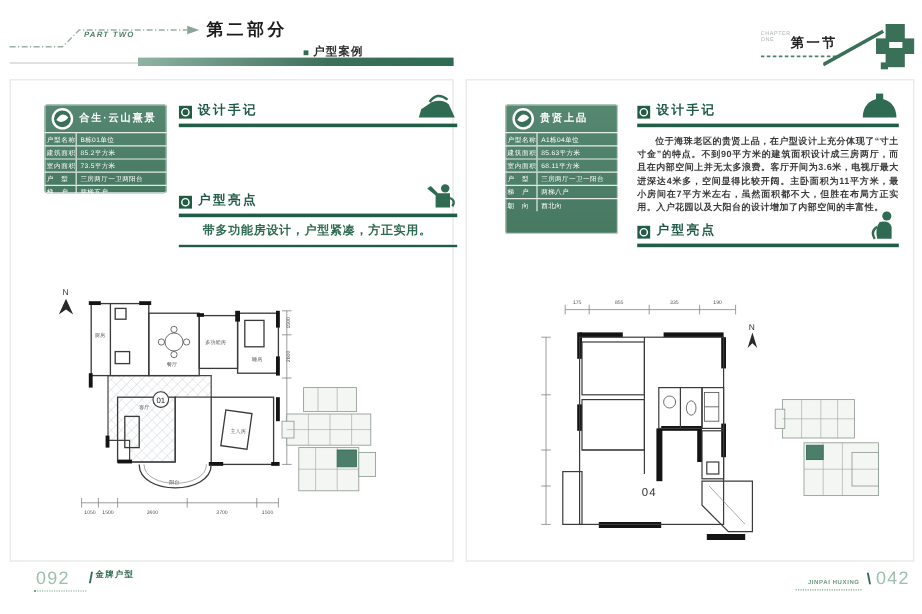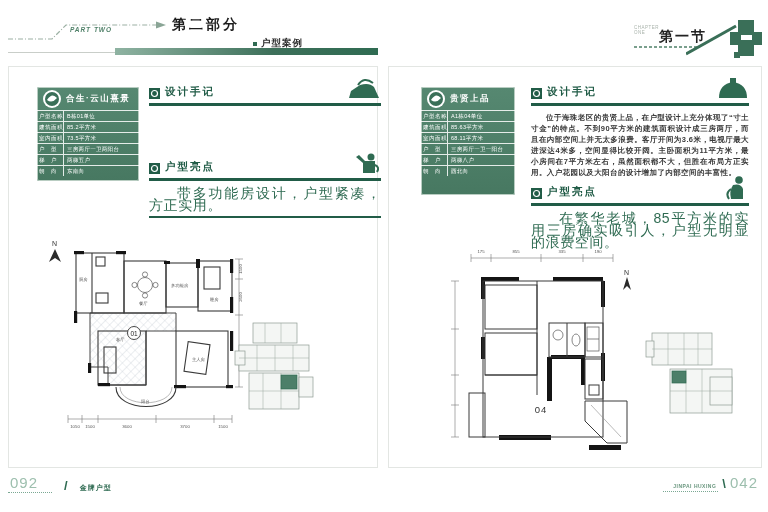--- a/index.html
+++ b/index.html
@@ -10,21 +10,21 @@
   }
   .abs { position:absolute; }
 
   
   .part-label { font-size:6.5px; font-weight:bold; font-style:italic; color:#4f8068; letter-spacing:1px; }
   .part-title { font-size:14px; font-weight:bold; color:#1c1c1c; letter-spacing:3px; }
   .part-sub   { font-size:9.5px; font-weight:bold; color:#2d2d2d; letter-spacing:1px; }
   .hdr-grayline { height:1px; background:#c9cec9; }
   .hdr-greenbar { height:7px; background:linear-gradient(90deg,#8fb3a2,#3d705a 60%,#2f6b52); }
   .sec-eyebrow { font-size:4.5px; color:#a9b3ab; line-height:5px; letter-spacing:.5px; }
-  .sec-title { font-size:14px; font-weight:bold; color:#222; letter-spacing:2px; }
+  .sec-title { font-size:11px; font-weight:bold; color:#222; letter-spacing:2px; }
 
   
   .page { position:absolute; top:66px; height:402px; background:#fff; border:1px solid #e3e6e3; }
   .page-left  { left:8px;  width:370px; }
   .page-right { left:388px; width:374px; }
 
   
   .projbox { position:absolute; background:linear-gradient(180deg,#568871,#477861); border-radius:2px;
              box-shadow:0 0 0 1px #b9cdc2 inset; overflow:hidden; }
   .projhead { height:23px; display:flex; align-items:center; }
@@ -34,21 +34,21 @@
             border-right:1px solid rgba(255,255,255,.85); height:100%; display:flex; align-items:center; }
   .pvalue { flex:1; padding-left:3px; font-size:5.5px; color:#fff; letter-spacing:.3px; }
 
   
   .sec { position:absolute; }
   .sec-head { display:flex; align-items:flex-end; height:14px; }
   .sec-head .ttl { font-size:10.5px; font-weight:bold; color:#215c47; letter-spacing:2px; margin-left:5px; }
   .rule { height:2.5px; background:#215c47; }
   .bodytext { font-size:7.5px; line-height:11px; color:#3a3a3a; font-weight:bold;
               text-align:justify; text-indent:2em; letter-spacing:.4px; }
-  .hilite { font-size:14px; line-height:12px; color:#2f6b52; font-weight:normal;
+  .hilite { font-size:10px; line-height:12px; color:#2f6b52; font-weight:bold;
             text-align:justify; text-indent:2em; letter-spacing:.6px; }
   .deco { position:absolute; right:0; }
 
   
   .pgnum { font-size:15px; color:#9dbfae; letter-spacing:1px; }
   .ftr-label { font-size:7px; font-weight:bold; color:#2f6b52; letter-spacing:1px; }
   .ftr-small { font-size:5px; font-weight:bold; color:#6a977f; letter-spacing:.5px; }
   .dotted { border-bottom:1px dotted #7aa893; }
   .slash { color:#2f6b52; font-size:13px; font-weight:bold; }
 
@@ -79,21 +79,21 @@
 <svg class="abs" style="left:686px;top:14px" width="76" height="44">
   <path d="M0,40 L50,12" stroke="#3a6f58" stroke-width="3" fill="none"></path>
   <rect x="52" y="6" width="16" height="36" fill="#3a6f58"></rect>
   <rect x="44" y="18" width="32" height="13" fill="#3a6f58"></rect>
   <rect x="55" y="21" width="11" height="5" fill="#fff"></rect>
   <rect x="48" y="38" width="6" height="6" fill="#3a6f58"></rect>
 </svg>
 
 <div class="page page-left">
 
-  <div class="projbox" style="left:28px;top:20px;width:102px;height:94px">
+  <div class="projbox" style="left:28px;top:20px;width:102px;height:74px">
     <div class="projhead">
       <svg width="22" height="22" style="margin-left:4px">
         <circle cx="11" cy="11" r="9" fill="#fff"></circle>
         <circle cx="11" cy="11" r="7" fill="#3a6f58"></circle>
         <path d="M6,12 Q11,4 16,10 Q11,16 6,12 Z" fill="#fff"></path>
       </svg>
       <span class="projtitle">合生·云山熹景</span>
     </div>
     <div class="prow">
       <span class="plabel">户型名称</span>
@@ -338,21 +338,20 @@
         <circle cx="5.5" cy="5.5" r="3" fill="none" stroke="#fff" stroke-width="1.2"></circle>
       </svg>
       <span class="ttl">户型亮点</span>
     </div>
     <svg class="deco" style="top:-10px" width="24" height="28">
       <circle cx="14" cy="5" r="3.8" fill="#2f6b52"></circle>
       <path d="M8,10 Q16,8 18,14 L18,24 L6,24 Q4,16 8,10 Z" fill="#2f6b52"></path>
       <path d="M6,14 Q0,18 4,24" fill="none" stroke="#2f6b52" stroke-width="2"></path>
     </svg>
     <div class="rule" style="margin-top:4px"></div>
-    <div class="hilite" style="margin-top:6px">在繁华老城，85平方米的实用三房确实吸引人，户型无明显的浪费空间。</div>
   </div>
 
   <svg class="abs" style="left:52px;top:178px" width="205" height="210" viewBox="0 0 205 210">
 
     <g stroke="#777" stroke-width="0.6">
       <line x1="30" y1="13" x2="172" y2="13"></line>
       <line x1="30" y1="9" x2="30" y2="17"></line>
         <line x1="50" y1="9" x2="50" y2="17"></line>
       <line x1="100" y1="9" x2="100" y2="17"></line>
         <line x1="142" y1="9" x2="142" y2="17"></line>
@@ -433,21 +432,21 @@
         <line x1="54" y1="6" x2="54" y2="38"></line>
       <line x1="8" y1="22" x2="68" y2="22"></line>
       <line x1="42" y1="42" x2="42" y2="86"></line>
         <line x1="58" y1="42" x2="58" y2="86"></line>
       <line x1="26" y1="64" x2="88" y2="64"></line>
     </g>
     <rect x="28" y="44" width="14" height="12" fill="#4c7f69" stroke="#2f6b52" stroke-width="0.7"></rect>
   </svg>
 </div>
 
-<div class="abs" style="left:8px;top:474px;display:flex;align-items:flex-end;gap:12px">
+<div class="abs" style="left:28px;top:474px;display:flex;align-items:flex-start;gap:2px">
   <span class="pgnum dotted" style="padding:0 14px 1px 2px">092</span>
   <span class="slash">/</span>
   <span class="ftr-label">金牌户型</span>
 </div>
 <div class="abs" style="left:596px;top:474px;width:162px;display:flex;align-items:baseline;justify-content:flex-end;gap:4px">
   <span class="ftr-small dotted" style="padding:0 2px 2px 10px">JINPAI HUXING</span>
   <span class="slash">\</span>
   <span class="pgnum">042</span>
 </div>
 

